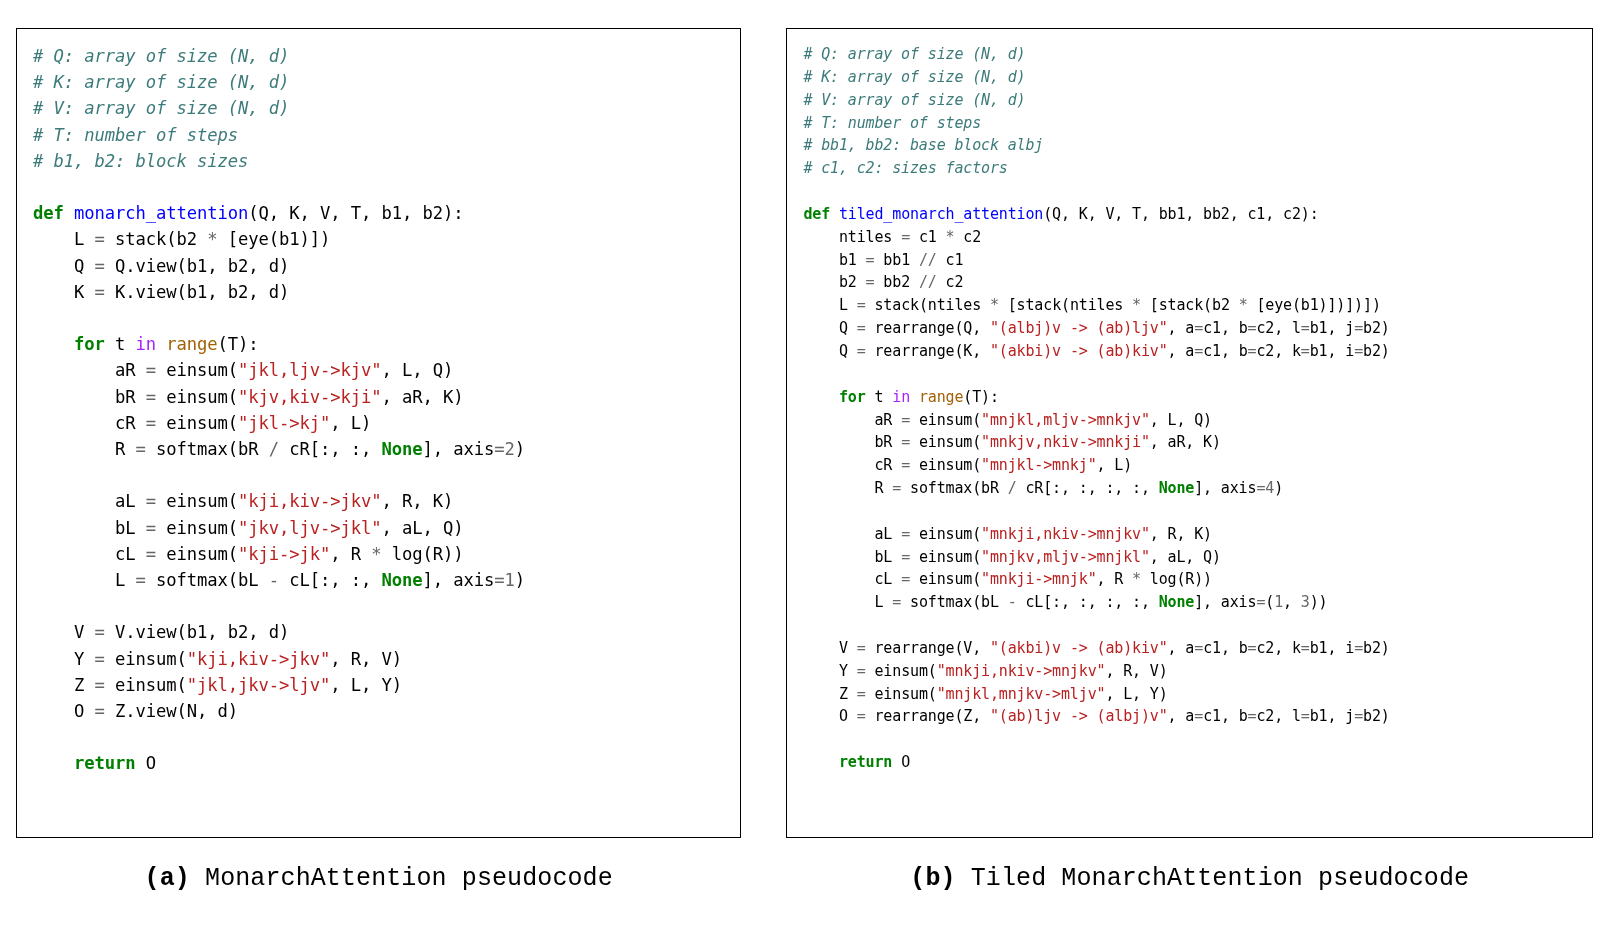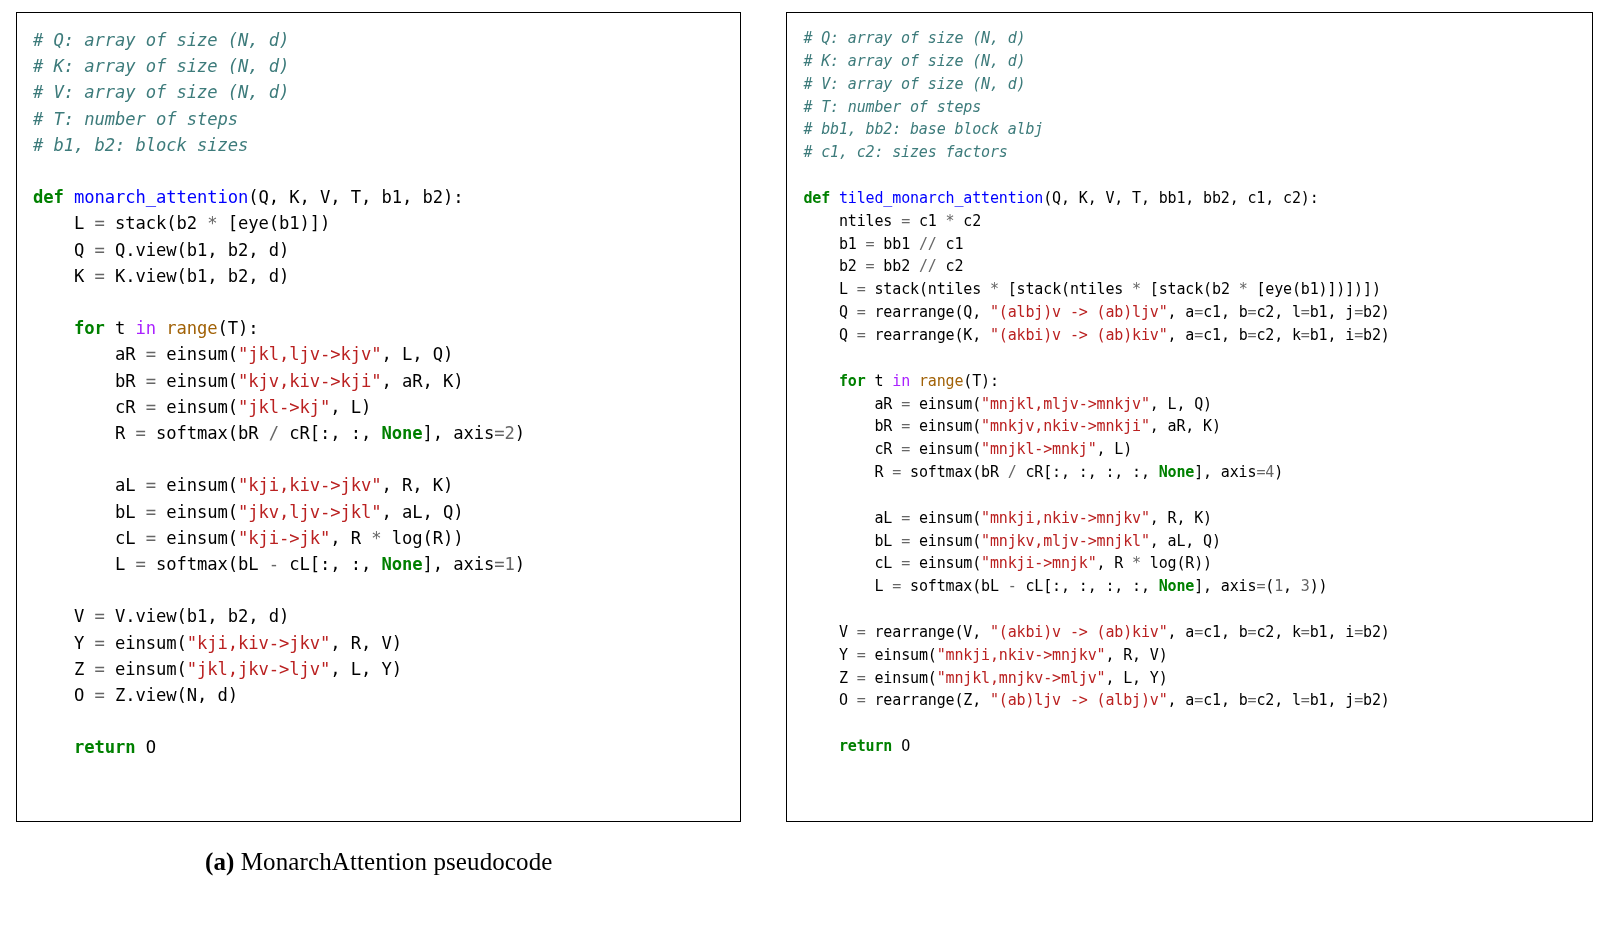--- a/index.html
+++ b/index.html
@@ -15,21 +15,21 @@
   }
 
   .figure-row {
     display: flex;
     flex-direction: row;
     align-items: flex-start;
     justify-content: flex-start;
     width: 1607px;
     height: 769px;
     box-sizing: border-box;
-    padding: 12px 0 0 0;
+    padding: 28px 0 0 0;
     gap: 35px;
   }
 
   .subfigure {
     display: flex;
     flex-direction: column;
     align-items: center;
     box-sizing: border-box;
   }
 
@@ -81,21 +81,21 @@
   .ow { color: #aa22ff; font-weight: normal; }           
   .nb { color: #a16207; }                              
   .nf { color: #0000ff; }                              
   .s  { color: #ba2121; }                              
   .kc { color: #008000; font-weight: bold; }           
   .mi { color: #666666; }                              
   .o  { color: #666666; }                              
 
   .caption {
     margin-top: 26px;
-    font-family: Liberation Serif, serif;
+    font-family: Liberation Mono, monospace;
     font-size: 25px;
     color: #000000;
     white-space: nowrap;
     letter-spacing: 0.1px;
   }
   .caption .lbl {
     font-weight: bold;
   }
 </style>
 </head>
@@ -168,15 +168,19 @@
         cL <span class="o">=</span> einsum(<span class="s">"mnkji-&gt;mnjk"</span>, R <span class="o">*</span> log(R))
         L <span class="o">=</span> softmax(bL <span class="o">-</span> cL[:, :, :, :, <span class="kc">None</span>], axis<span class="o">=</span>(<span class="mi">1</span>, <span class="mi">3</span>))
 
     V <span class="o">=</span> rearrange(V, <span class="s">"(akbi)v -&gt; (ab)kiv"</span>, a<span class="o">=</span>c1, b<span class="o">=</span>c2, k<span class="o">=</span>b1, i<span class="o">=</span>b2)
     Y <span class="o">=</span> einsum(<span class="s">"mnkji,nkiv-&gt;mnjkv"</span>, R, V)
     Z <span class="o">=</span> einsum(<span class="s">"mnjkl,mnjkv-&gt;mljv"</span>, L, Y)
     O <span class="o">=</span> rearrange(Z, <span class="s">"(ab)ljv -&gt; (albj)v"</span>, a<span class="o">=</span>c1, b<span class="o">=</span>c2, l<span class="o">=</span>b1, j<span class="o">=</span>b2)
 
     <span class="k">return</span> O</pre>
     </div>
+    <div class="caption">
+      <span class="lbl">(b)</span>
+      <span>Tiled MonarchAttention pseudocode</span>
+    </div>
   </div>
 
 </div>
 
 </body></html>

